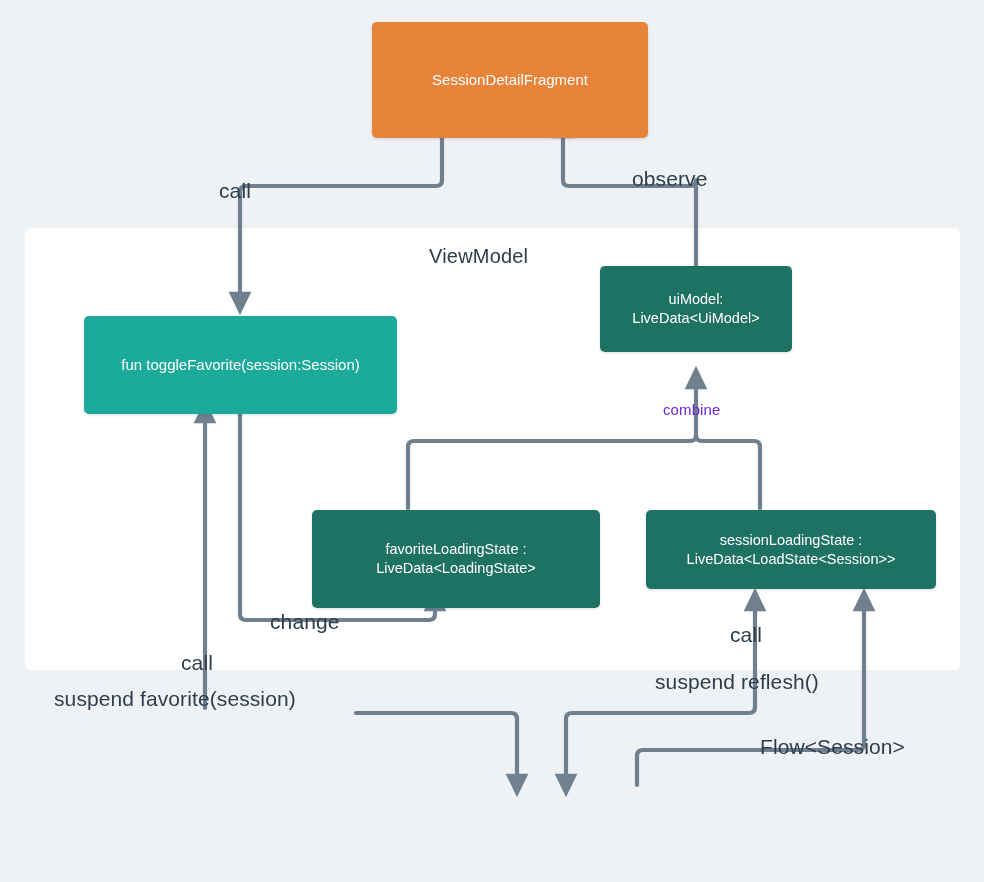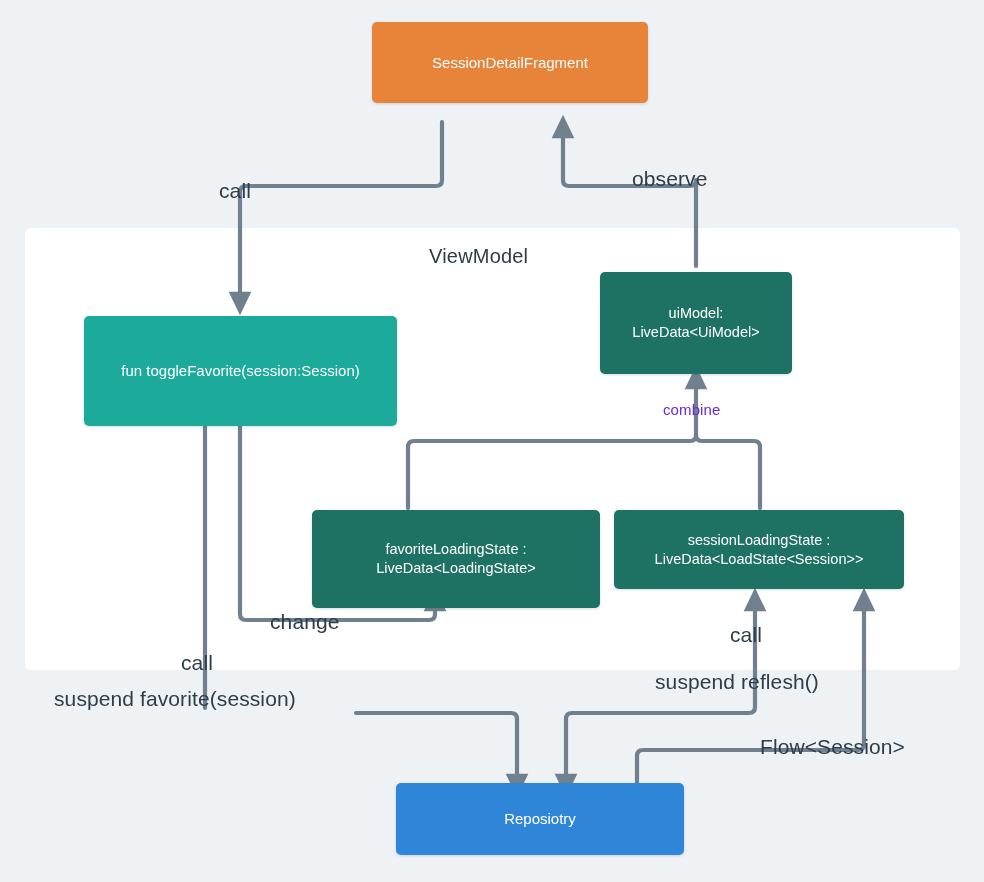--- a/index.html
+++ b/index.html
@@ -100,46 +100,43 @@
       <path d="M356,713 L511,713 Q517,713 517,719 L517,785" marker-end="url(#arrow)"></path>
 
       <path d="M755,668 L755,600" marker-end="url(#arrow)"></path>
 
       <path d="M755,668 L755,707 Q755,713 749,713 L572,713 Q566,713 566,719 L566,785" marker-end="url(#arrow)"></path>
 
       <path d="M637,785 L637,756 Q637,750 643,750 L858,750 Q864,750 864,744 L864,600" marker-end="url(#arrow)"></path>
     </g>
   </svg>
 
-  <div class="node node-orange" style="left:372px; top:22px; width:276px; height:81px;">
+  <div class="node node-orange" style="left:372px; top:22px; width:276px; height:116px;">
     <span>SessionDetailFragment</span>
   </div>
 
-  <div class="node node-teal" style="left:84px; top:316px; width:313px; height:110px;">
+  <div class="node node-teal" style="left:84px; top:316px; width:313px; height:98px;">
     <span>fun toggleFavorite(session:Session)</span>
   </div>
 
-  <div class="node node-green" style="left:600px; top:272px; width:192px; height:102px; flex-direction:column;text-align:right;">
+  <div class="node node-green" style="left:600px; top:266px; width:192px; height:86px; flex-direction:column;text-align:right;">
     <span>uiModel:</span>
     <span>LiveData&lt;UiModel&gt;</span>
   </div>
 
   <div class="node node-green" style="left:312px; top:510px; width:288px; height:98px; flex-direction:column;">
     <span>favoriteLoadingState :</span>
     <span>LiveData&lt;LoadingState&gt;</span>
   </div>
 
-  <div class="node node-green" style="left:614px; top:510px; width:290px; height:79px; flex-direction:column;">
+  <div class="node node-green" style="left:646px; top:510px; width:290px; height:79px; flex-direction:column;">
     <span>sessionLoadingState :</span>
     <span>LiveData&lt;LoadState&lt;Session&gt;&gt;</span>
   </div>
 
-  <div class="node node-blue" style="left:396px; top:783px; width:288px; height:72px;">
-    <span>Reposiotry</span>
-  </div>
 
   <div class="edge-label" style="left:219px; top:179px;">call</div>
 
   <div class="edge-label" style="left:632px; top:167px;">observe</div>
 
   <div class="edge-label small" style="left:663px; top:401px;">combine</div>
 
   <div class="edge-label" style="left:270px; top:610px;">change</div>
 
   <div class="edge-label" style="left:181px; top:651px;">call</div>

